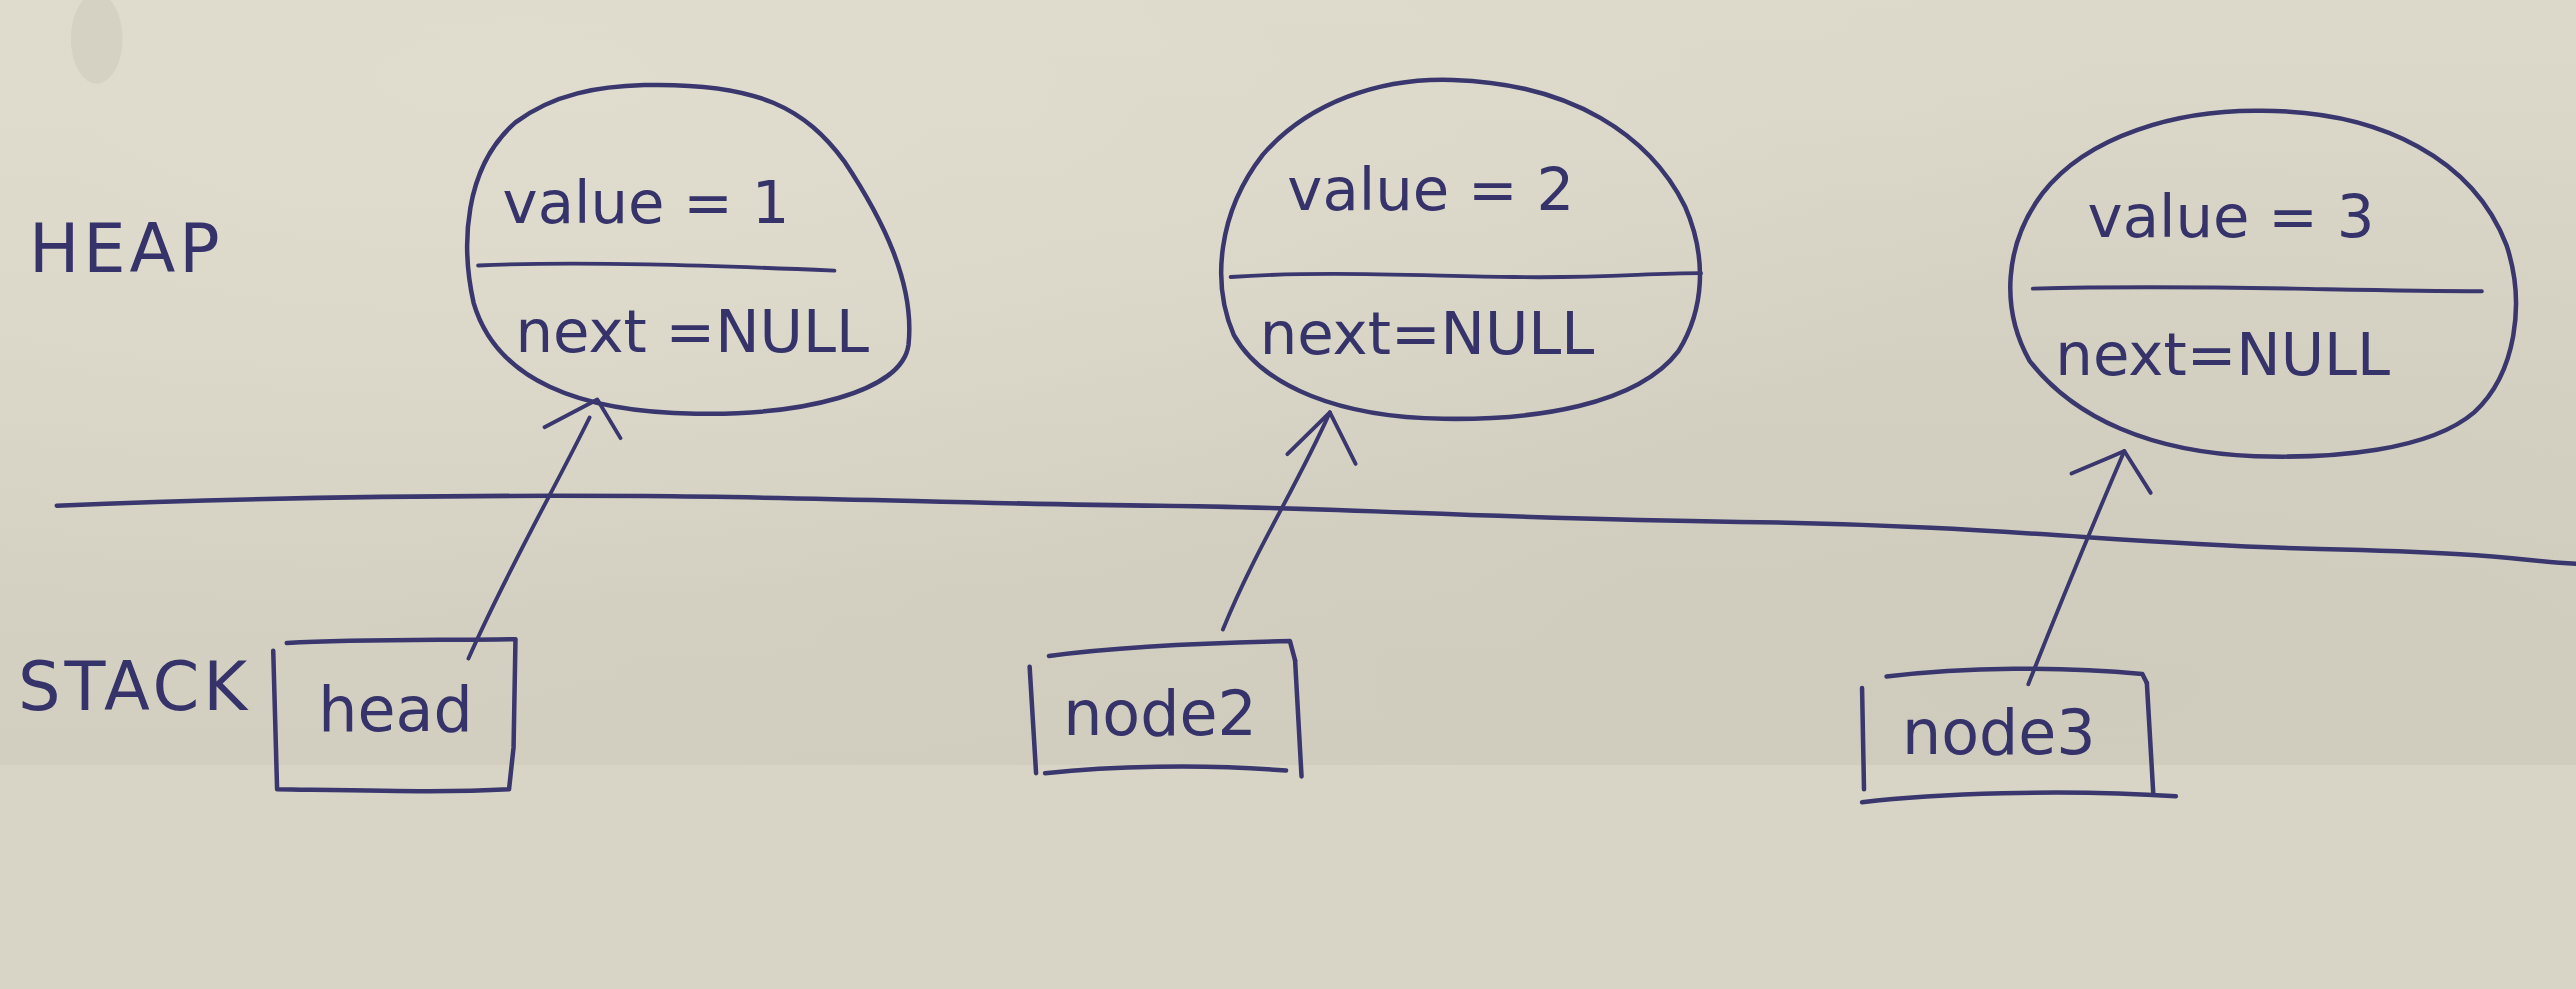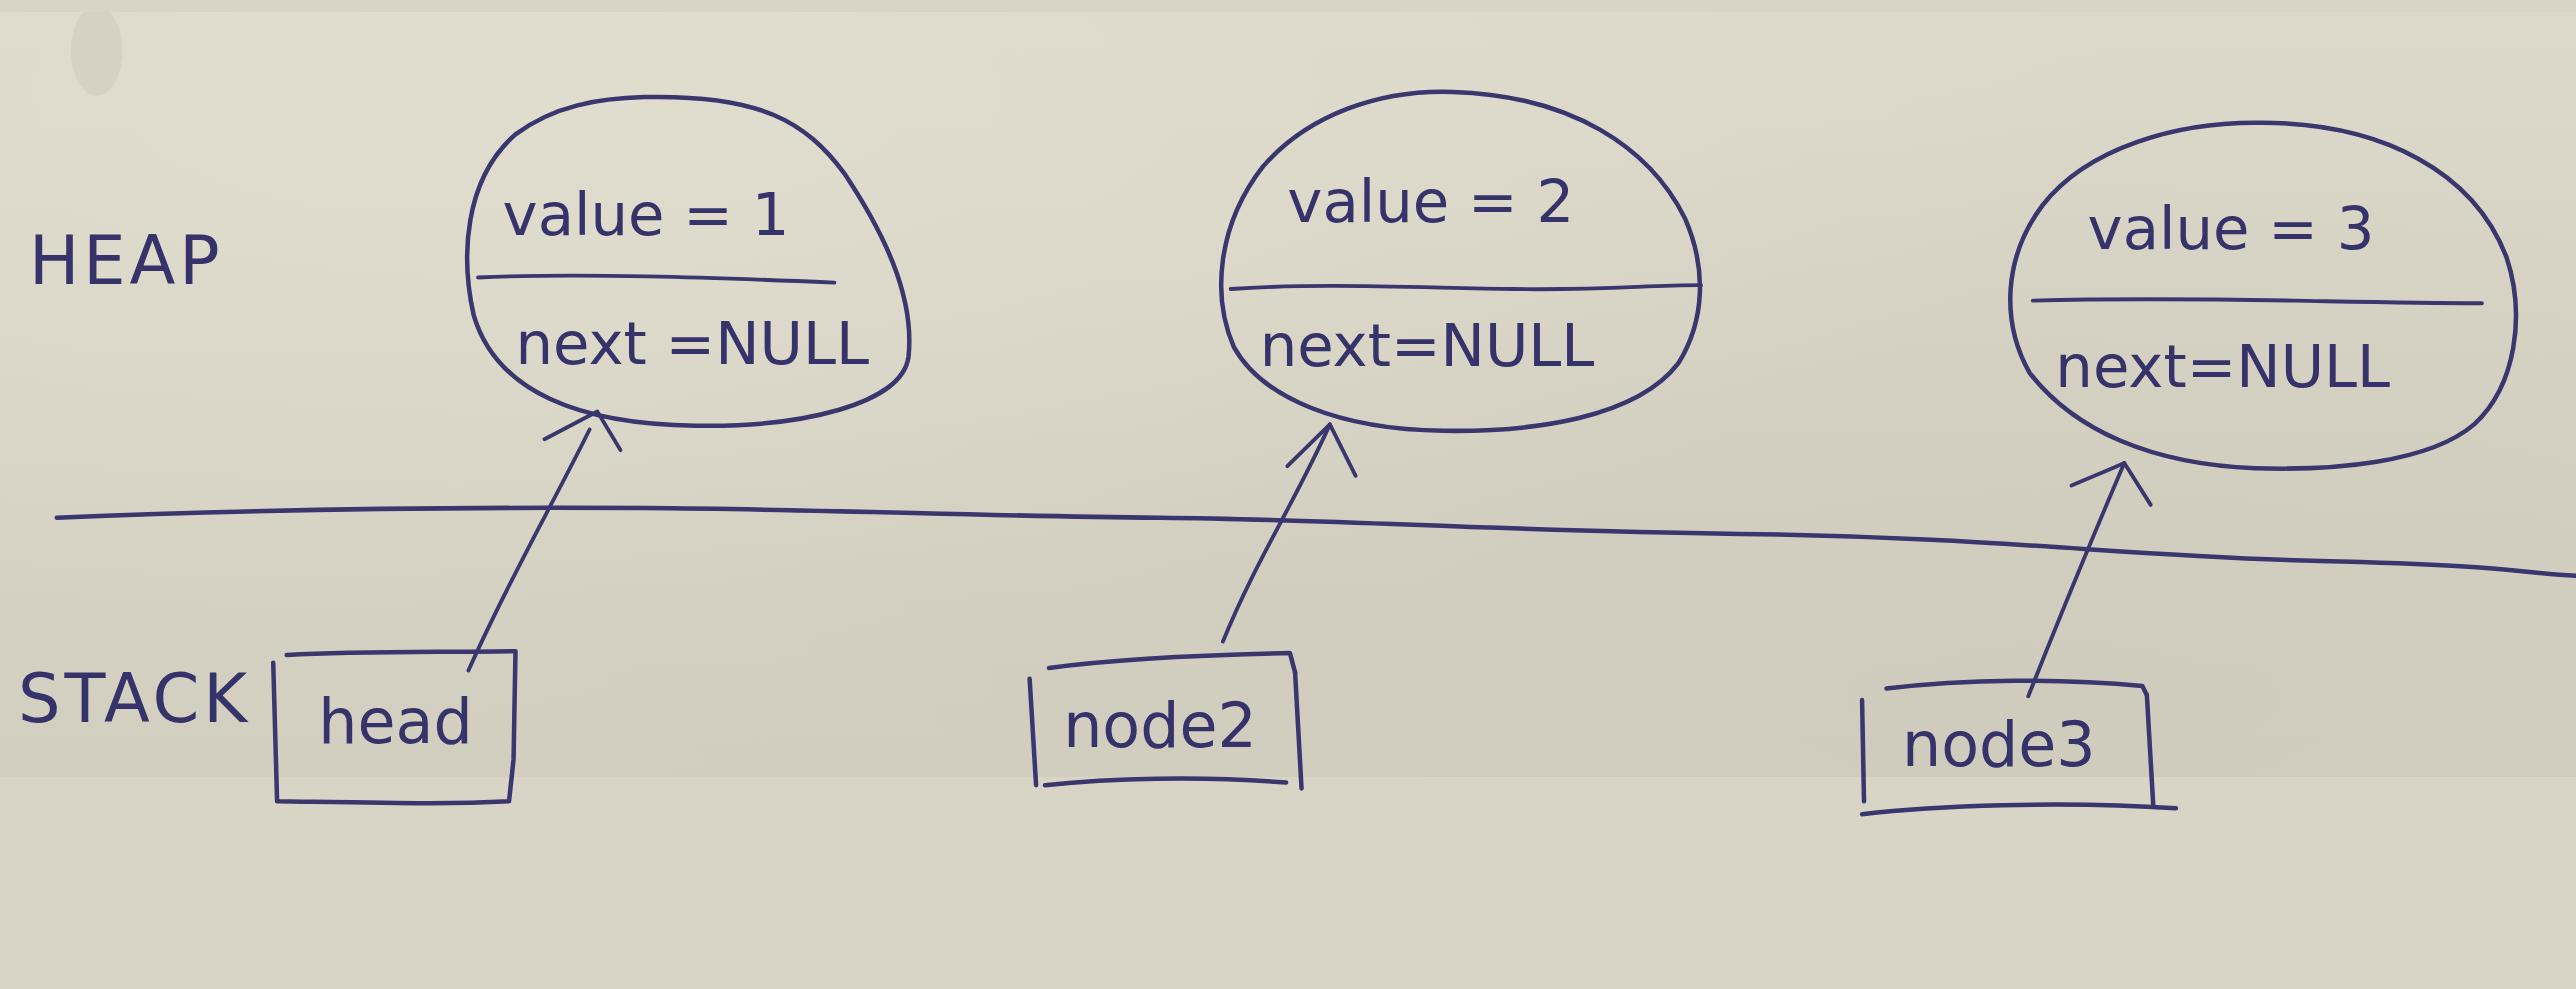--- a/index.html
+++ b/index.html
@@ -5,21 +5,21 @@
   html, body {
     margin: 0;
     padding: 0;
     width: 2576px;
     height: 989px;
     overflow: hidden;
     background: #d8d5c6;
   }
   #canvas {
     position: absolute;
-    left: 0; top: 12px;
+    left: 0; top: 0;
     width: 2576px;
     height: 765px;
     background:
       radial-gradient(ellipse at 20% 10%, #e0ddcf 0%, rgba(224,221,207,0) 55%),
       radial-gradient(ellipse at 80% 90%, #cfccbd 0%, rgba(207,204,189,0) 60%),
       linear-gradient(180deg, #dcd9cb 0%, #d6d3c4 60%, #d2cfc0 100%);
   }
   svg { position: absolute; left: 0; top: 0; }
   .ink-text {
     font-family: "DejaVu Sans", sans-serif;

